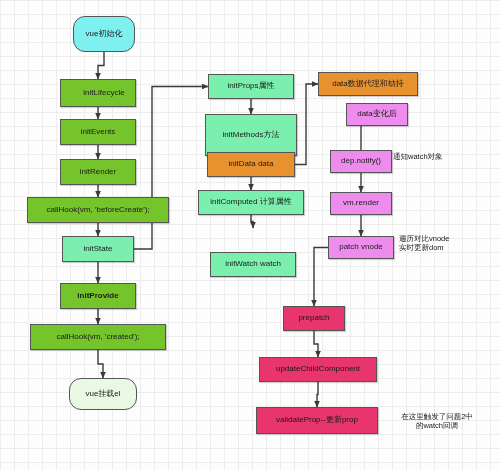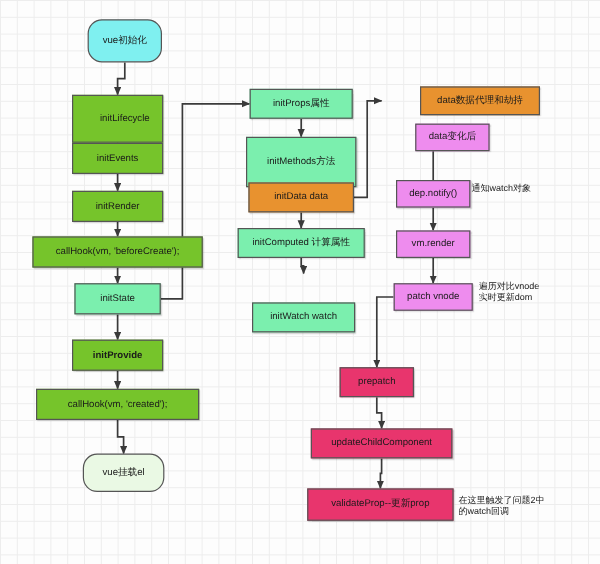--- a/index.html
+++ b/index.html
@@ -83,21 +83,21 @@
         <polyline points="361,215 361,236" fill="none" stroke="#3A3A3A" stroke-width="1.4" marker-end="url(#arrowhead)"></polyline>
         <polyline points="328,247.5 314,247.5 314,306" fill="none" stroke="#3A3A3A" stroke-width="1.4" marker-end="url(#arrowhead)"></polyline>
         <polyline points="314,331 314,344 318,344 318,357" fill="none" stroke="#3A3A3A" stroke-width="1.4" marker-end="url(#arrowhead)"></polyline>
         <polyline points="318,382 318,394.5 317,394.5 317,407" fill="none" stroke="#3A3A3A" stroke-width="1.4" marker-end="url(#arrowhead)"></polyline>
       </g>
   </svg>
   <div id="node-layer">
       <div class="node term" style="left: 73px; top: 16px; width: 62px; height: 36px; background: rgb(127, 240, 240); font-size: 8px; border-radius: 12px;">
         <span>vue初始化</span>
       </div>
-      <div class="node" style="left: 60px; top: 79px; width: 76px; height: 40px; background: rgb(118, 196, 43); font-size: 8px; padding-left: 12px;">
+      <div class="node" style="left: 60px; top: 79px; width: 76px; height: 28px; background: rgb(118, 196, 43); font-size: 8px; padding-left: 12px;">
         <span>initLifecycle</span>
       </div>
       <div class="node" style="left: 60px; top: 119px; width: 76px; height: 26px; background: rgb(118, 196, 43); font-size: 8px;">
         <span>initEvents</span>
       </div>
       <div class="node" style="left: 60px; top: 159px; width: 76px; height: 26px; background: rgb(118, 196, 43); font-size: 8px;">
         <span>initRender</span>
       </div>
       <div class="node" style="left: 27px; top: 197px; width: 142px; height: 26px; background: rgb(118, 196, 43); font-size: 8px;">
         <span>callHook(vm, 'beforeCreate');</span>
@@ -122,21 +122,21 @@
       </div>
       <div class="node" style="left: 207px; top: 152px; width: 88px; height: 25px; background: rgb(232, 146, 47); font-size: 8px;">
         <span>initData data</span>
       </div>
       <div class="node" style="left: 198px; top: 190px; width: 106px; height: 25px; background: rgb(123, 239, 174); font-size: 8px;">
         <span>initComputed 计算属性</span>
       </div>
       <div class="node" style="left: 210px; top: 228px; width: 86px; height: 25px; background: rgb(123, 239, 174); font-size: 8px; margin-top: 24px;">
         <span>initWatch watch</span>
       </div>
-      <div class="node" style="left: 318px; top: 72px; width: 100px; height: 24px; background: rgb(232, 146, 47); font-size: 8px; margin-left: 32px;">
+      <div class="node" style="left: 318px; top: 72px; width: 100px; height: 24px; background: rgb(232, 146, 47); font-size: 8px;">
         <span>data数据代理和劫持</span>
       </div>
       <div class="node" style="left: 330px; top: 103px; width: 62px; height: 23px; background: rgb(238, 140, 238); font-size: 8px; margin-left: 16px;">
         <span>data变化后</span>
       </div>
       <div class="node" style="left: 330px; top: 150px; width: 62px; height: 23px; background: rgb(238, 140, 238); font-size: 8px;">
         <span>dep.notify()</span>
       </div>
       <div class="node" style="left: 330px; top: 192px; width: 62px; height: 23px; background: rgb(238, 140, 238); font-size: 8px;">
         <span>vm.render</span>
@@ -151,16 +151,16 @@
         <span>updateChildComponent</span>
       </div>
       <div class="node" style="left: 256px; top: 407px; width: 122px; height: 27px; background: rgb(232, 53, 109); font-size: 8px;">
         <span>validateProp--更新prop</span>
       </div>
     </div>
   <div id="annotation-layer">
       <div class="label" style="left: 393px; top: 152px; width: 100px; font-size: 7.5px; text-align: left;">通知watch对象</div>
       <div class="label" style="left: 399px; top: 234px; width: 96px; font-size: 7.5px; text-align: left;">遍历对比vnode
 实时更新dom</div>
-      <div class="label" style="left: 382px; top: 412px; width: 110px; font-size: 7.5px; text-align: left;">在这里触发了问题2中
+      <div class="label" style="left: 382px; top: 412px; width: 110px; font-size: 7.5px; text-align: center;">在这里触发了问题2中
 的watch回调</div>
     </div>
 </div>
 
 </body></html>

